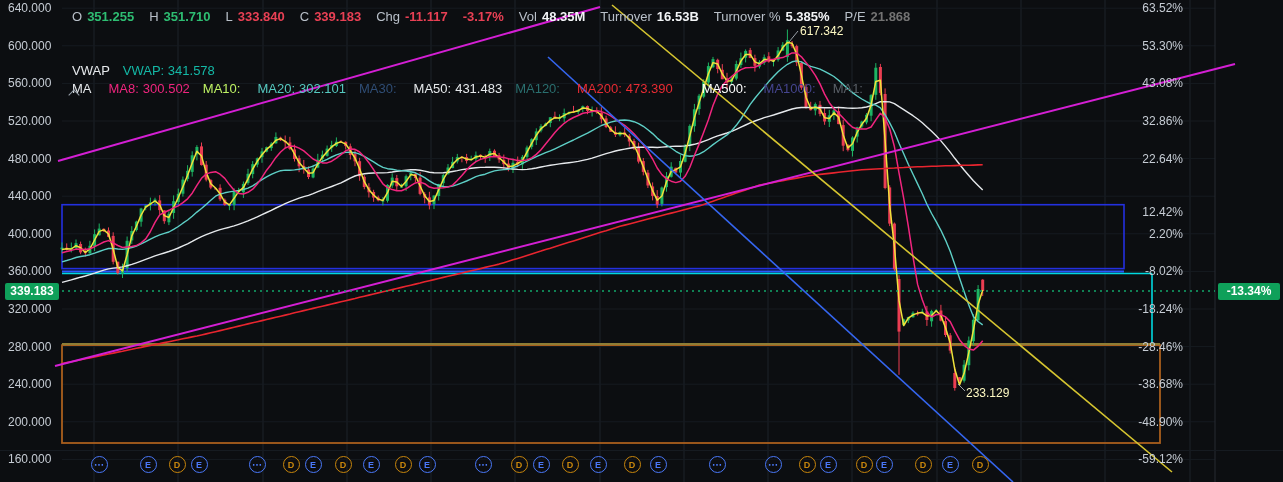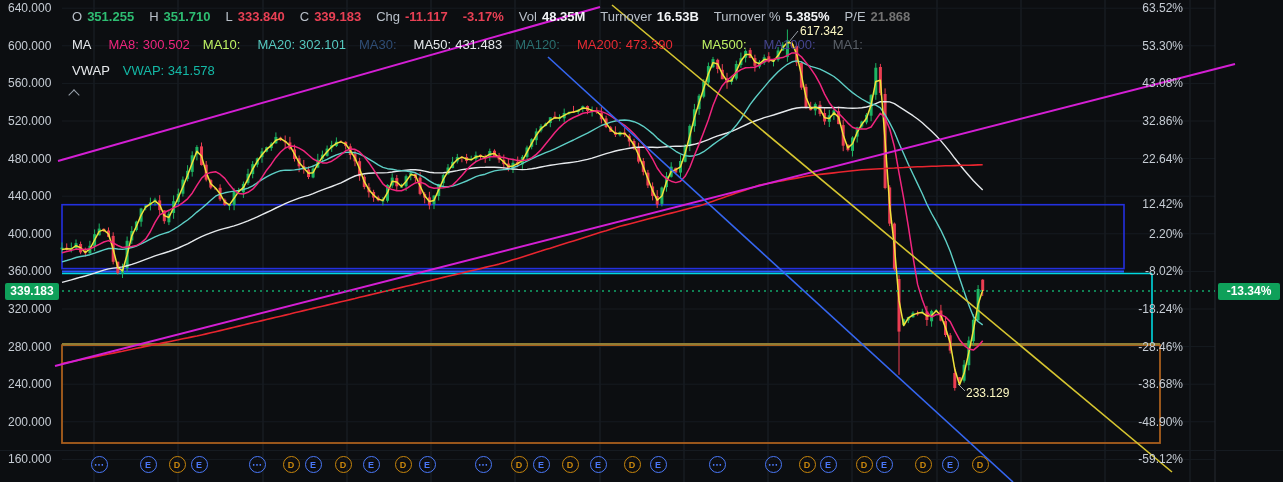--- a/index.html
+++ b/index.html
@@ -493,23 +493,23 @@
         <span class="hdr-item"><span class="lbl">Turnover %</span><span class="val" style="color: rgb(242, 244, 246);">5.385%</span></span>
         <span class="hdr-item"><span class="lbl">P/E</span><span class="val" style="color: #737373;">21.868</span></span>
       </div>
     <div class="hdr-row" id="maRow" style="left:72px;top:37px;gap:13px;">
         <span class="ma-item" style="color: rgb(230, 233, 236);"><span class="lbl">MA</span><span class="val"></span></span>
         <span class="ma-item" style="color: rgb(240, 37, 126);"><span class="lbl">MA8:</span><span class="val">300.502</span></span>
         <span class="ma-item" style="color: #bef264;"><span class="lbl">MA10:</span><span class="val"></span></span>
         <span class="ma-item" style="color: rgb(86, 201, 192);"><span class="lbl">MA20:</span><span class="val">302.101</span></span>
         <span class="ma-item" style="color: rgb(47, 77, 117);"><span class="lbl">MA30:</span><span class="val"></span></span>
         <span class="ma-item" style="color: rgb(230, 233, 236);"><span class="lbl">MA50:</span><span class="val">431.483</span></span>
-        <span class="ma-item" style="color: rgb(42, 111, 111);"><span class="lbl">MA120:</span><span class="val"></span></span>
+        <span class="ma-item" style="color: rgb(42, 111, 111); margin-top: 44px;"><span class="lbl">MA120:</span><span class="val"></span></span>
         <span class="ma-item" style="color: rgb(232, 43, 51);"><span class="lbl">MA200:</span><span class="val">473.390</span></span>
-        <span class="ma-item" style="color: #bef264; padding-left: 16px;"><span class="lbl">MA500:</span><span class="val"></span></span>
+        <span class="ma-item" style="color: #ffffff; padding-left: 16px;"><span class="lbl">MA500:</span><span class="val"></span></span>
         <span class="ma-item" style="color: rgb(69, 69, 143);"><span class="lbl">MA1000:</span><span class="val"></span></span>
         <span class="ma-item" style="color: rgb(90, 96, 104);"><span class="lbl">MA1:</span><span class="val"></span></span>
       </div>
     <div class="hdr-row" id="vwapRow" style="left:72px;top:63px;gap:13px;">
         <span class="ma-item" style="color: rgb(230, 233, 236);">VWAP</span>
         <span class="ma-item" style="color: #14b8a6;">VWAP: 341.578</span>
       </div>
     <div class="caret" style="left:69px;top:88px;"></div>
     <div id="ticks">
         <div class="tick left" style="top:2px;">640.000</div>
@@ -523,21 +523,21 @@
         <div class="tick left" style="top:303px;">320.000</div>
         <div class="tick left" style="top:341px;">280.000</div>
         <div class="tick left" style="top:378px;">240.000</div>
         <div class="tick left" style="top:416px;">200.000</div>
         <div class="tick left" style="top:453px;">160.000</div>
         <div class="tick right" style="top:2px;">63.52%</div>
         <div class="tick right" style="top:40px;">53.30%</div>
         <div class="tick right" style="top:77px;">43.08%</div>
         <div class="tick right" style="top:115px;">32.86%</div>
         <div class="tick right" style="top:153px;">22.64%</div>
-        <div class="tick right" style="top:198px;">12.42%</div>
+        <div class="tick right" style="top:206px;">12.42%</div>
         <div class="tick right" style="top:228px;">2.20%</div>
         <div class="tick right" style="top:265px;">-8.02%</div>
         <div class="tick right" style="top:303px;">-18.24%</div>
         <div class="tick right" style="top:341px;">-28.46%</div>
         <div class="tick right" style="top:378px;">-38.68%</div>
         <div class="tick right" style="top:416px;">-48.90%</div>
         <div class="tick right" style="top:453px;">-59.12%</div>
       </div>
     <div id="badges">
         <div class="badge" style="left:5px;width:54px;top:283px;background:#0fa05a;">339.183</div>

